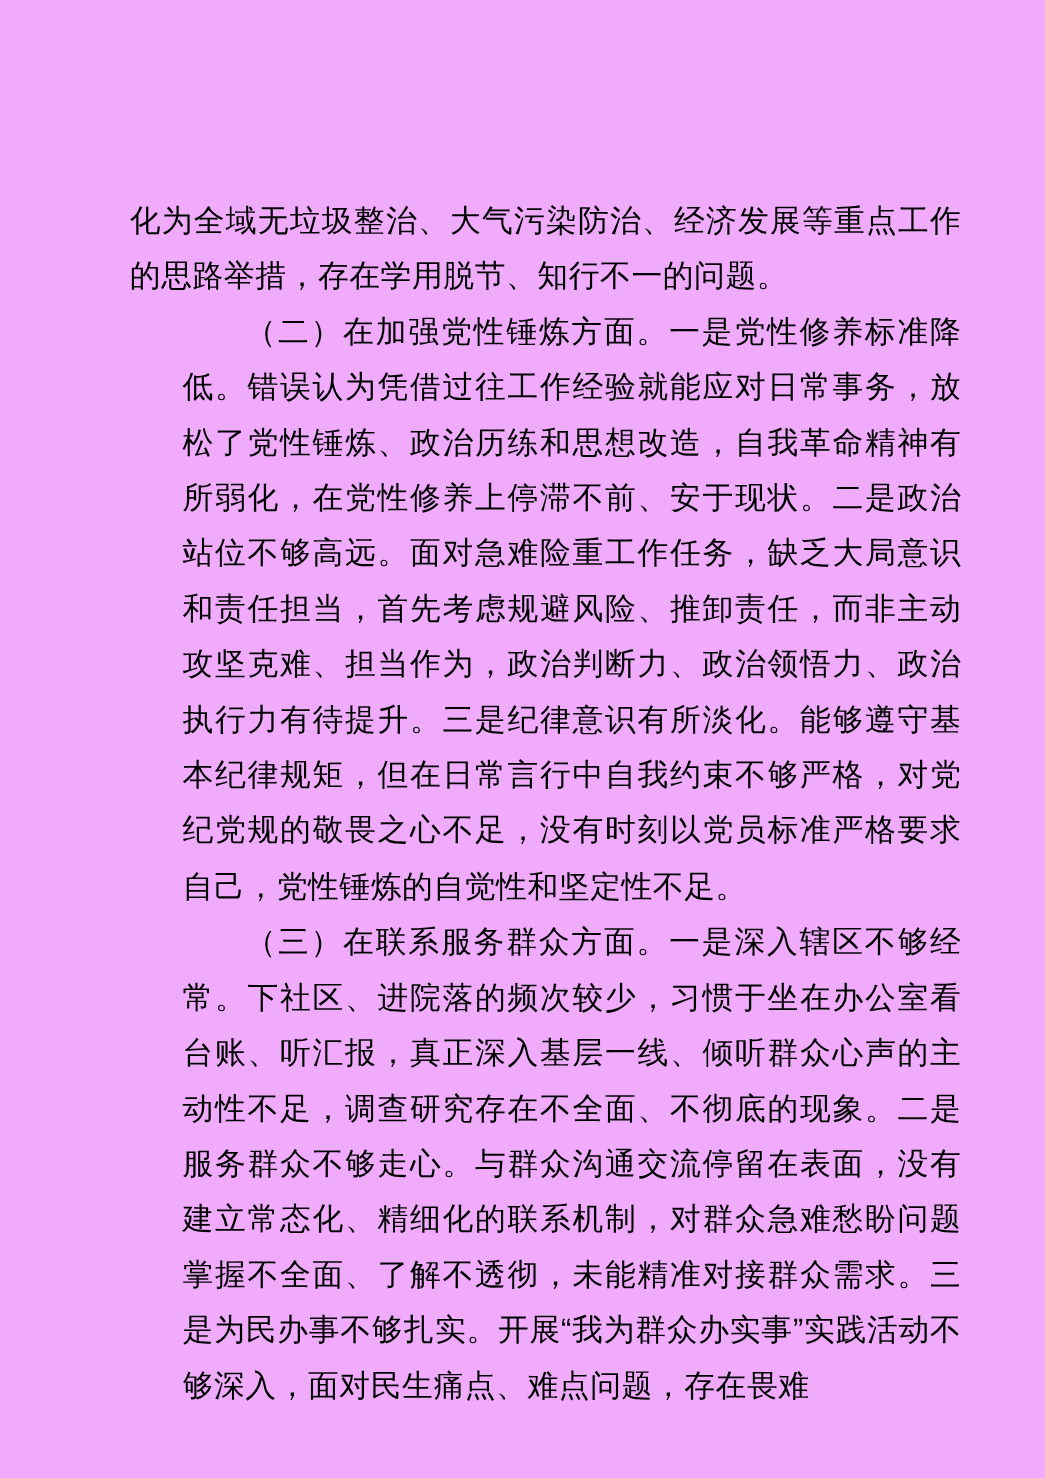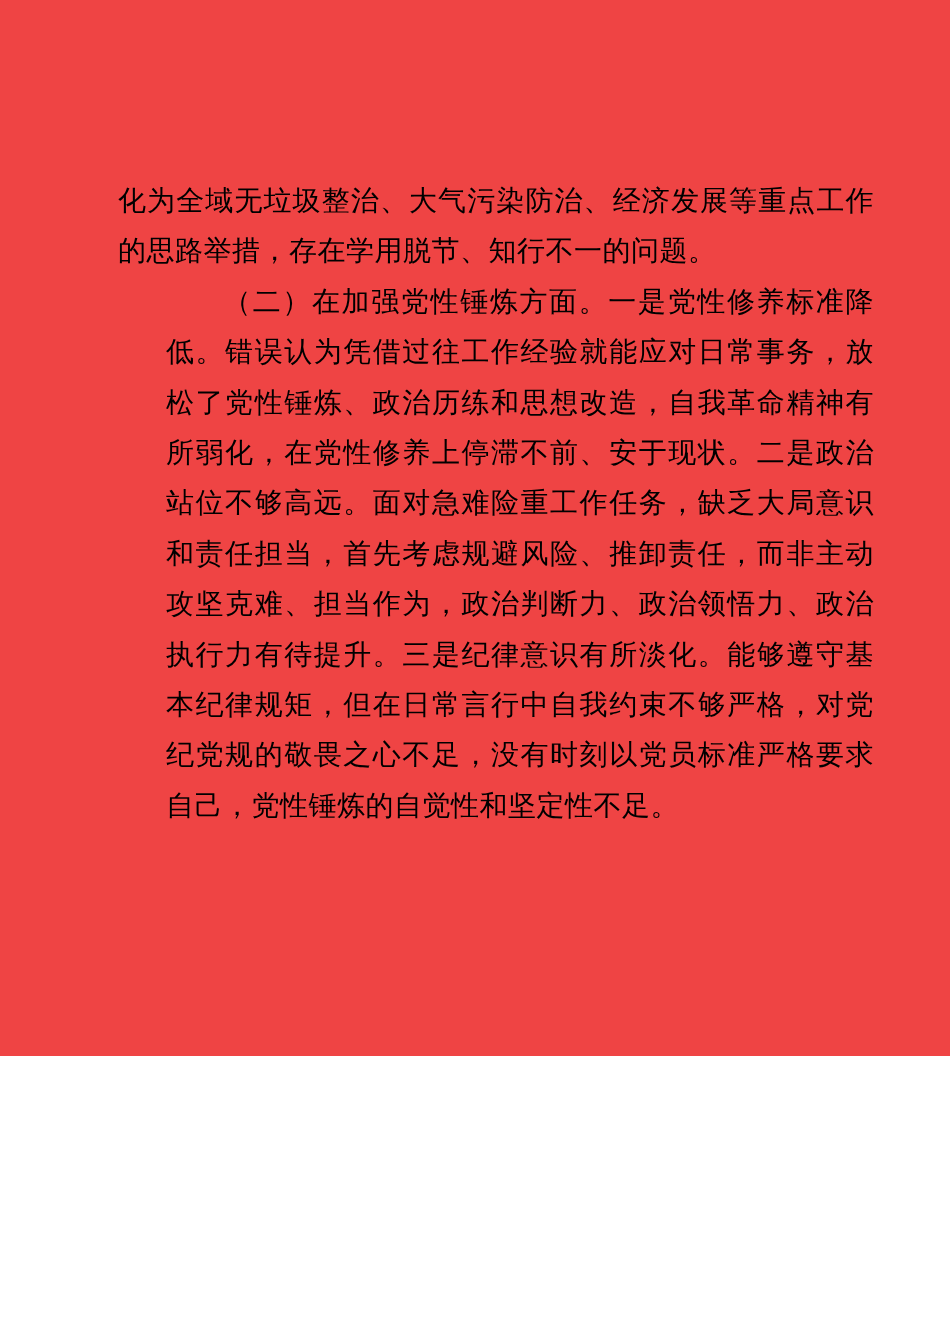--- a/index.html
+++ b/index.html
@@ -8,22 +8,22 @@
     background: #ffffff;
   }
   body {
     width: 950px;
     height: 1344px;
     overflow: hidden;
   }
   .page {
     box-sizing: border-box;
     width: 950px;
-    height: 1056px;
-    background: #ef4444;
+    height: 1344px;
+    background: #f0abfc;
     padding: 176px 76px 0 118px;
     font-family: "Liberation Sans", sans-serif;
     font-size: 28px;
     line-height: 50.4px;
     color: #000000;
     text-align: justify;
     text-justify: inter-character;
     letter-spacing: 0.5px;
   }
   .para {
@@ -35,13 +35,14 @@
     text-indent: 57px; 
     margin-left: 48px;
   }
 </style>
 </head>
 <body>
 
 <div class="page">
   <p class="para">化为全域无垃圾整治、大气污染防治、经济发展等重点工作的思路举措，存在学用脱节、知行不一的问题。</p>
   <p class="para indent">（二）在加强党性锤炼方面。一是党性修养标准降低。错误认为凭借过往工作经验就能应对日常事务，放松了党性锤炼、政治历练和思想改造，自我革命精神有所弱化，在党性修养上停滞不前、安于现状。二是政治站位不够高远。面对急难险重工作任务，缺乏大局意识和责任担当，首先考虑规避风险、推卸责任，而非主动攻坚克难、担当作为，政治判断力、政治领悟力、政治执行力有待提升。三是纪律意识有所淡化。能够遵守基本纪律规矩，但在日常言行中自我约束不够严格，对党纪党规的敬畏之心不足，没有时刻以党员标准严格要求自己，党性锤炼的自觉性和坚定性不足。</p>
+  <p class="para indent">（三）在联系服务群众方面。一是深入辖区不够经常。下社区、进院落的频次较少，习惯于坐在办公室看台账、听汇报，真正深入基层一线、倾听群众心声的主动性不足，调查研究存在不全面、不彻底的现象。二是服务群众不够走心。与群众沟通交流停留在表面，没有建立常态化、精细化的联系机制，对群众急难愁盼问题掌握不全面、了解不透彻，未能精准对接群众需求。三是为民办事不够扎实。开展“我为群众办实事”实践活动不够深入，面对民生痛点、难点问题，存在畏难</p>
 </div>
 
 </body></html>

